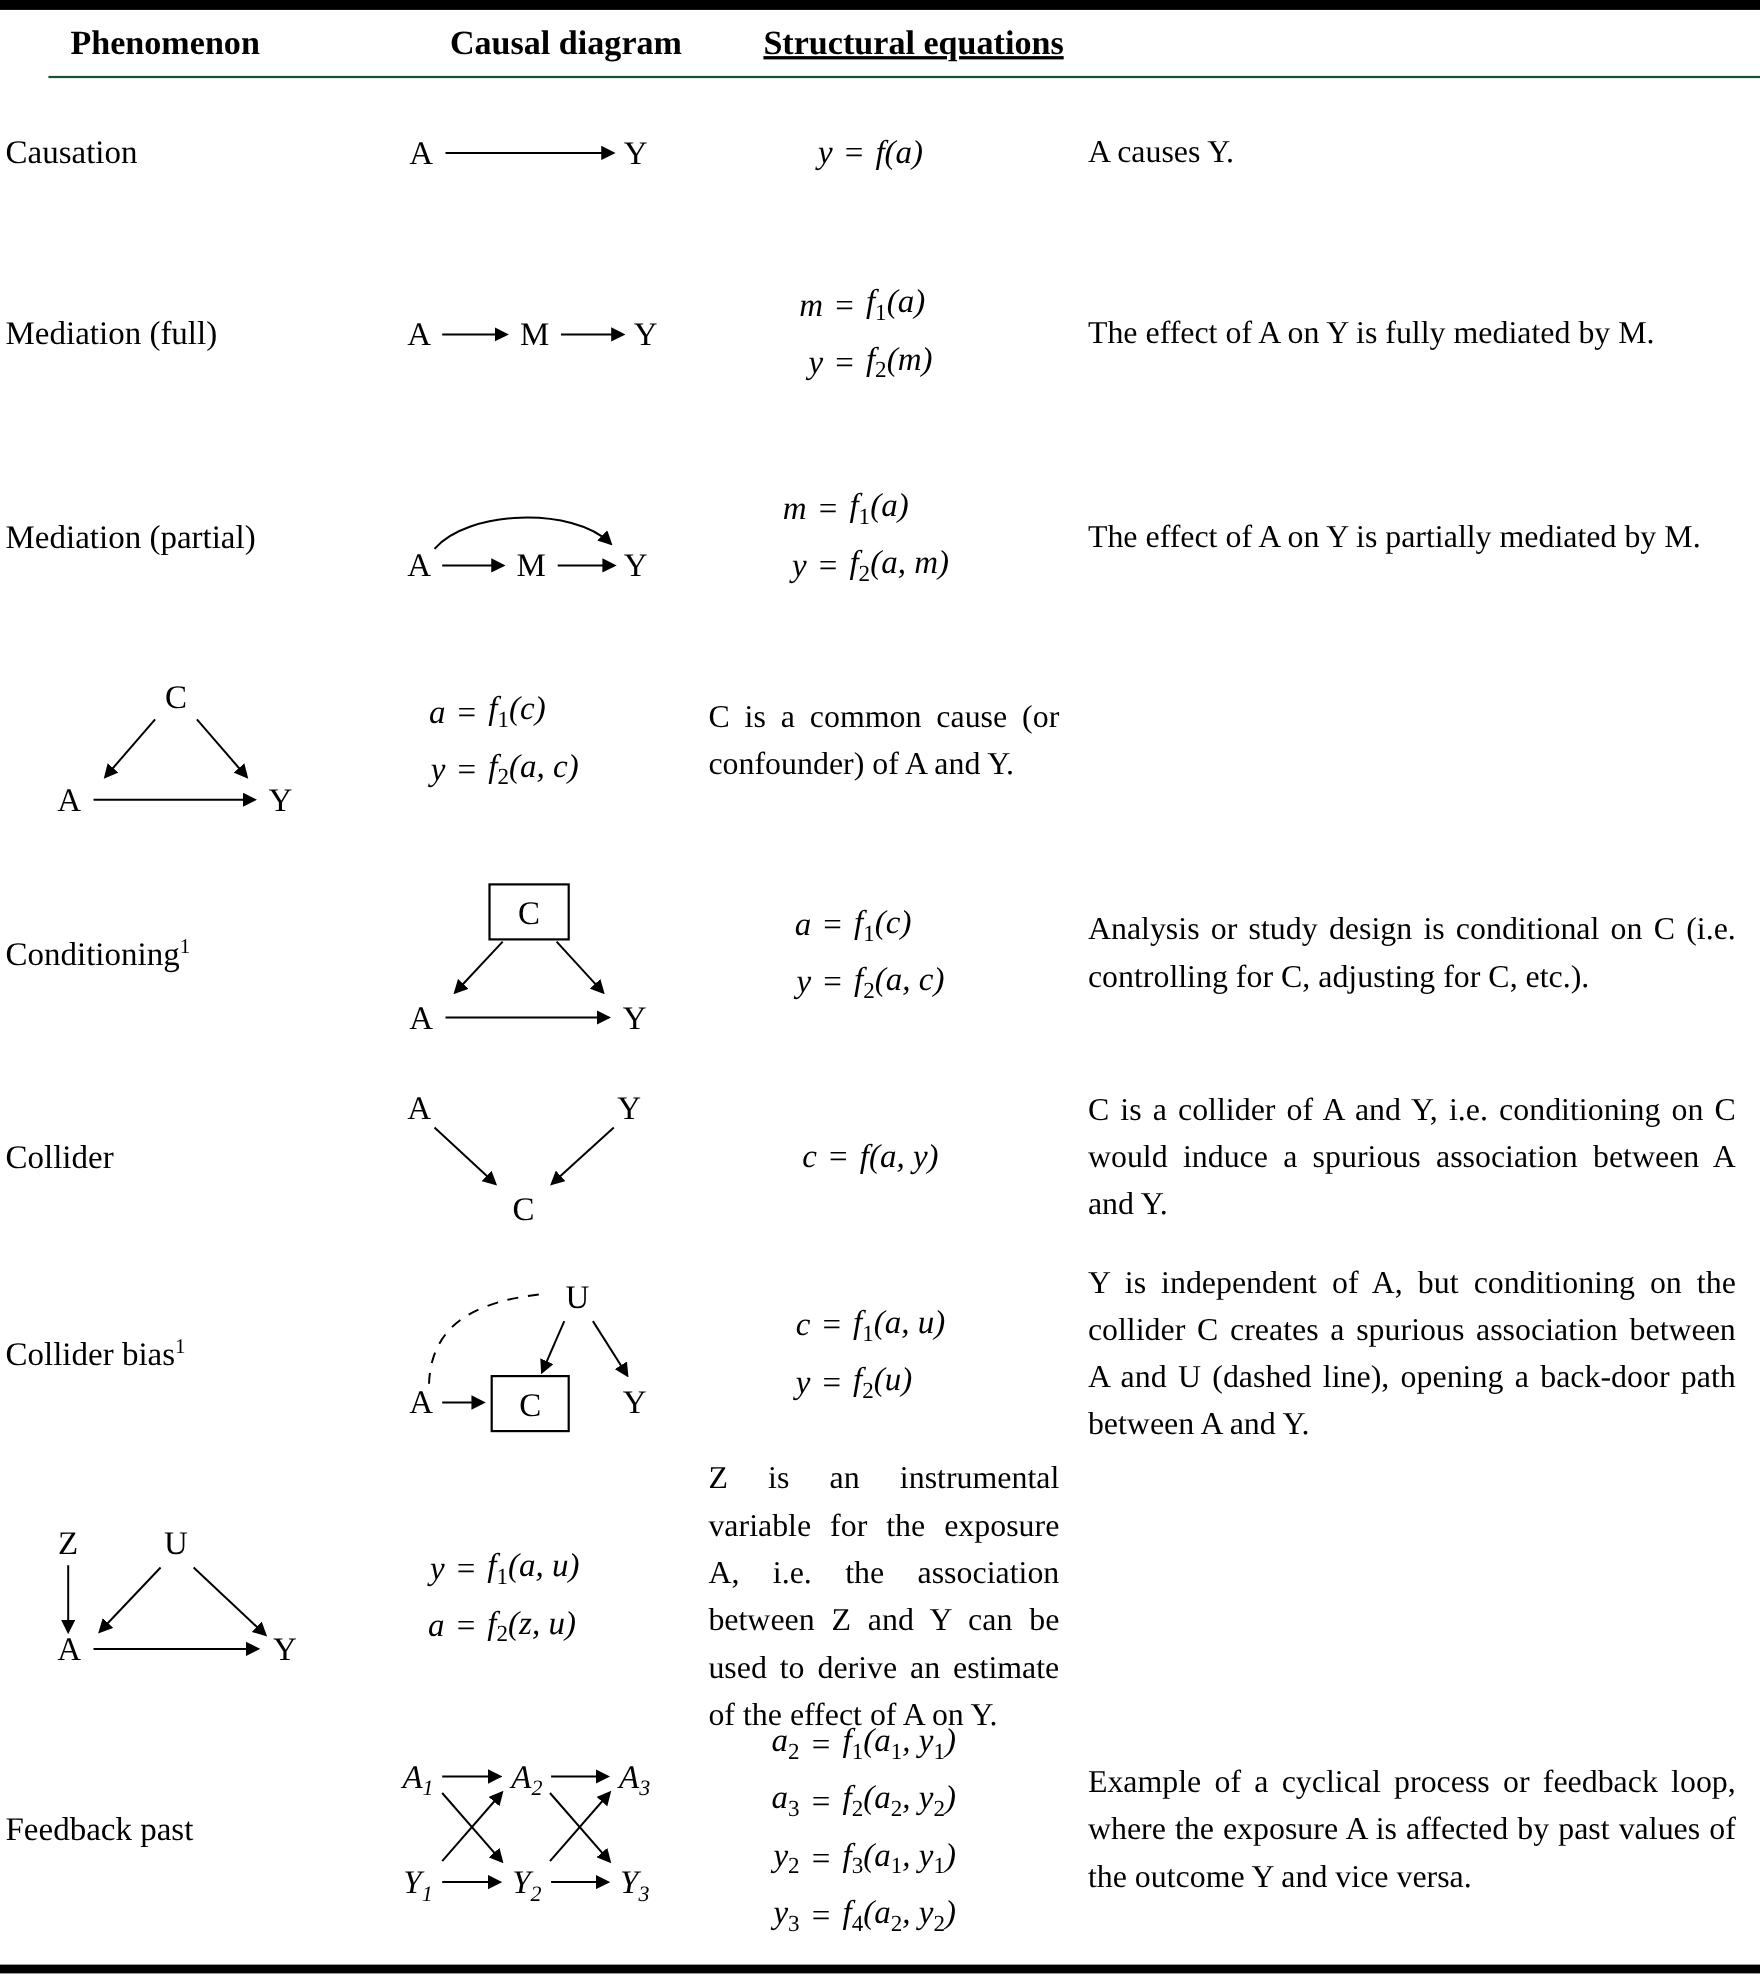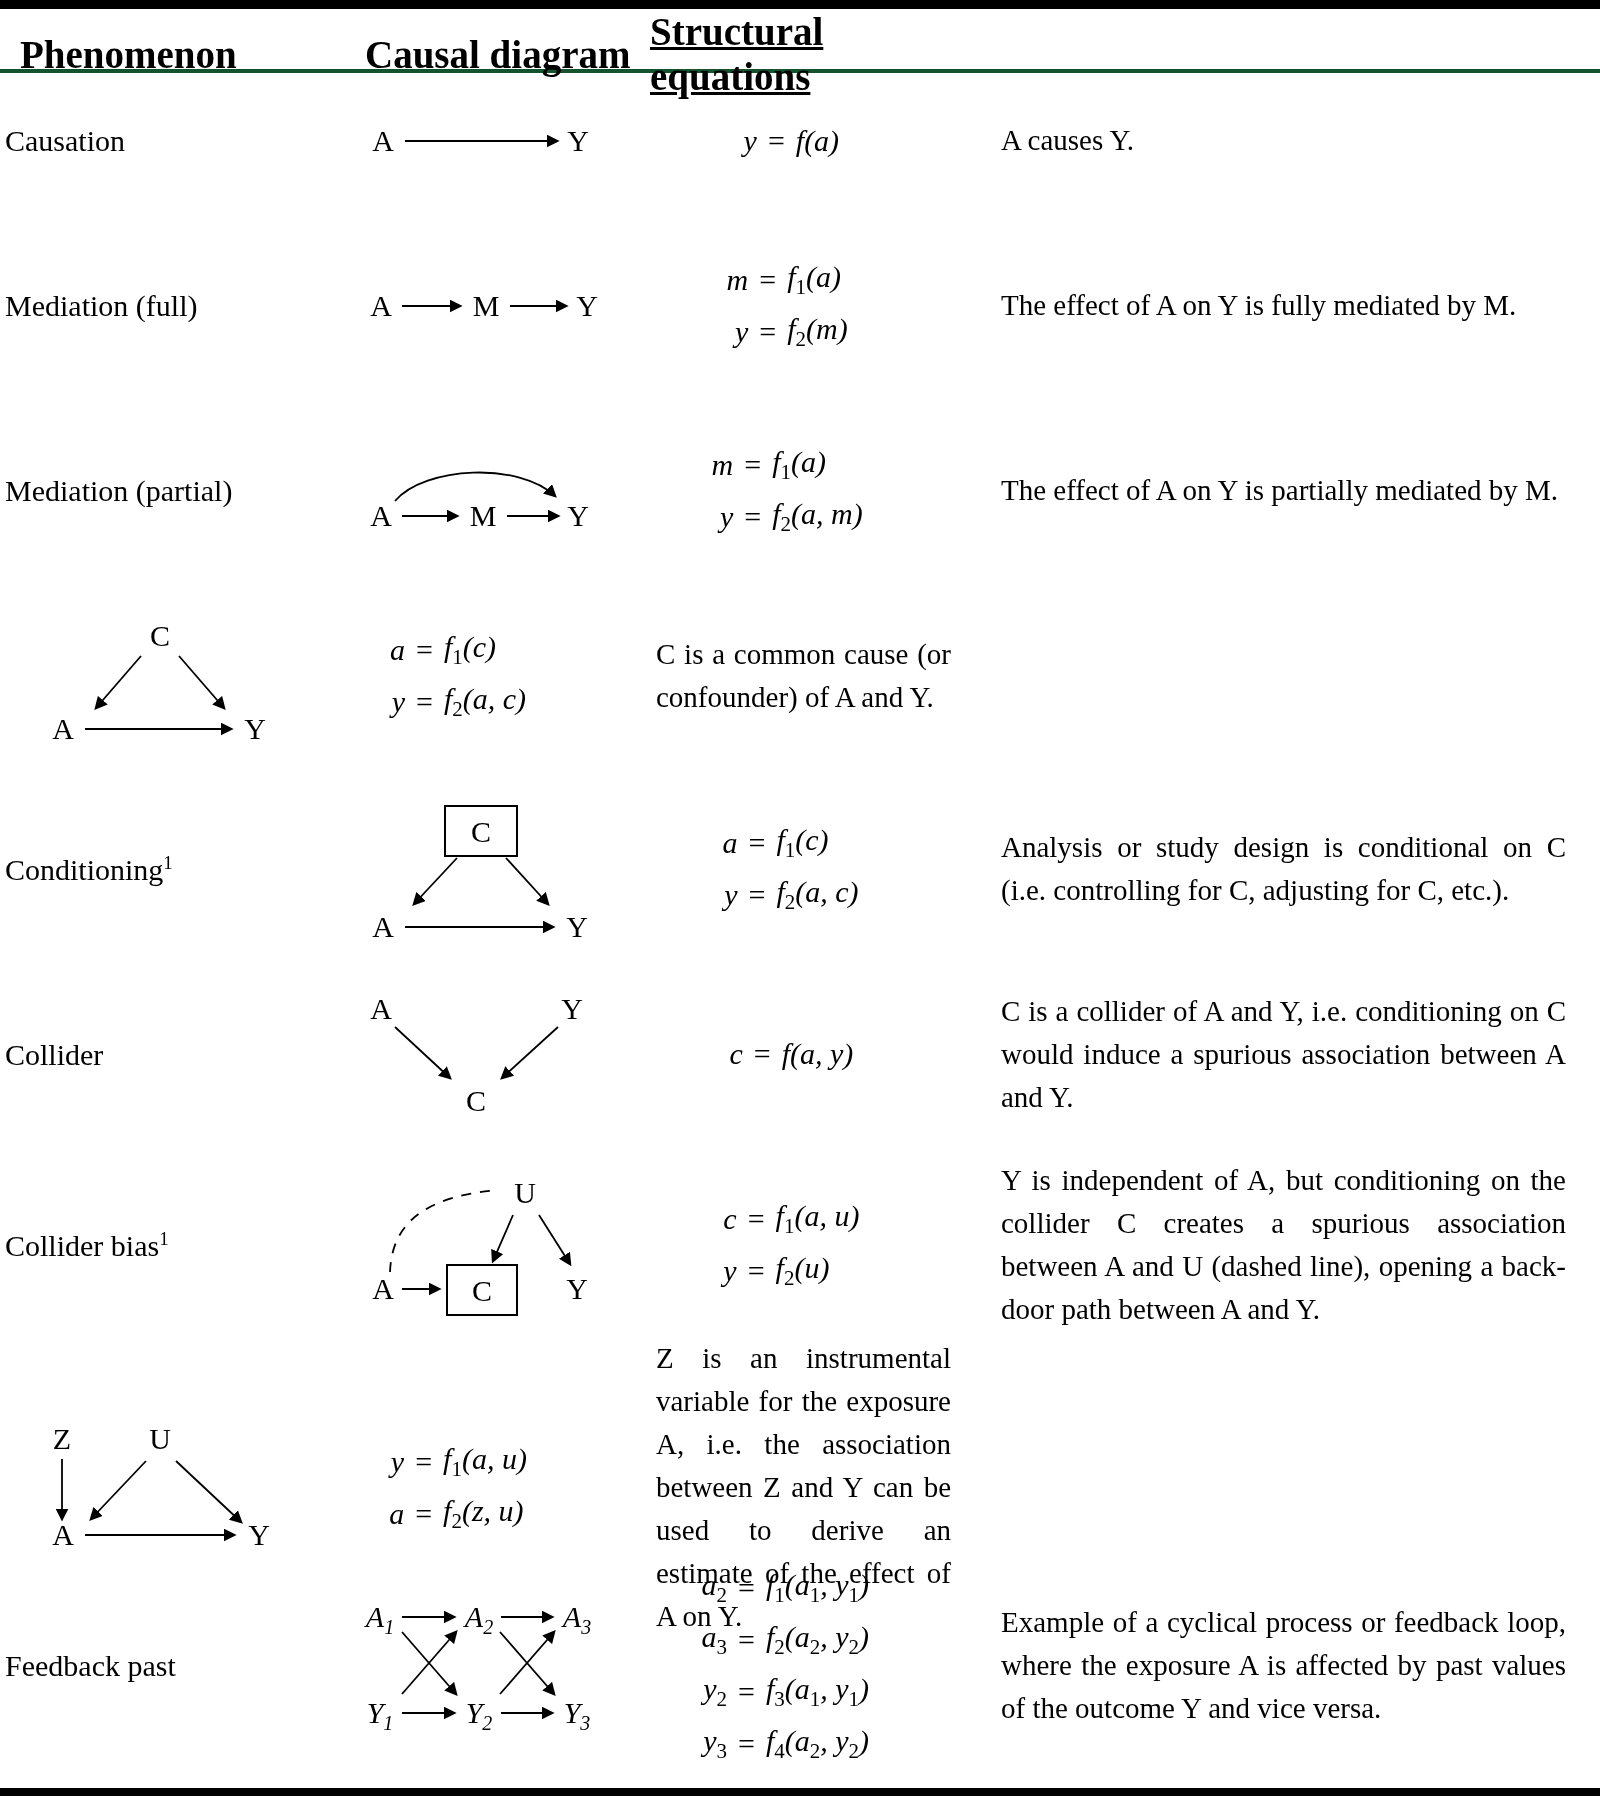--- a/index.html
+++ b/index.html
@@ -5,36 +5,36 @@
   html,body { margin:0; padding:0; background:#fff; }
   .page {
     width:1600px; height:1800px; background:#ffffff; color:#000;
     font-family:"Liberation Serif","DejaVu Serif",serif;
     position:relative; overflow:hidden; box-sizing:border-box;
   }
   .top-rule { height:9px; background:#000; }
   .bottom-rule { height:8px; background:#000; }
   .hdr {
     display:grid; grid-template-columns:320px 320px 345px 615px;
-    height:60px; align-items:center; border-bottom:4px solid #14532d;
-    font-weight:bold; font-size:39px;
+    height:60px; align-items:center; border-bottom:2px solid #14532d;
+    font-weight:bold; font-size:31px;margin-left:44px;
   }
   .hdr .h1 { padding-left:20px; }
   .hdr .h2 { padding-left:45px; }
   .hdr .h3 { padding-left:10px;text-decoration:underline; }
   .hdr .h4 { padding-left:5px; }
   .row { display:grid; grid-template-columns:320px 320px 345px 615px; }
   .r1{height:135px} .r2{height:195px} .r3{height:175px} .r4{height:195px}
   .r5{height:192px} .r6{height:178px} .r7{height:178px} .r8{height:222px} .r9{height:245px}
   .cell { display:flex; align-items:center; min-width:0; }
   .c-phen { padding-left:5px; font-size:30px; }
   .c-phen sup { font-size:19px; }
   .c-eq { justify-content:center; padding-right:65px; }
   .c-desc { padding-right:18px; }
-  .desc { margin:16px; font-size:29px; line-height:43px; text-align:justify; }
+  .desc { margin:4px; font-size:29px; line-height:43px; text-align:justify; }
   .eq { font-size:30px; font-style:italic; }
   .eq-line { display:flex; height:52px; align-items:center; white-space:nowrap; }
   .eq-line .lhs { display:inline-block; width:36px; text-align:right; }
   .eq-line .eqs { font-style:normal; padding:0 11px; }
   .eq sub { font-style:normal; font-size:21px; }
   .diag { display:block; }
   .diag text { font-size:30px; fill:#000; }
   .diag .it { font-style:italic; }
   .diag .ssub { font-size:20px; }
 </style>

